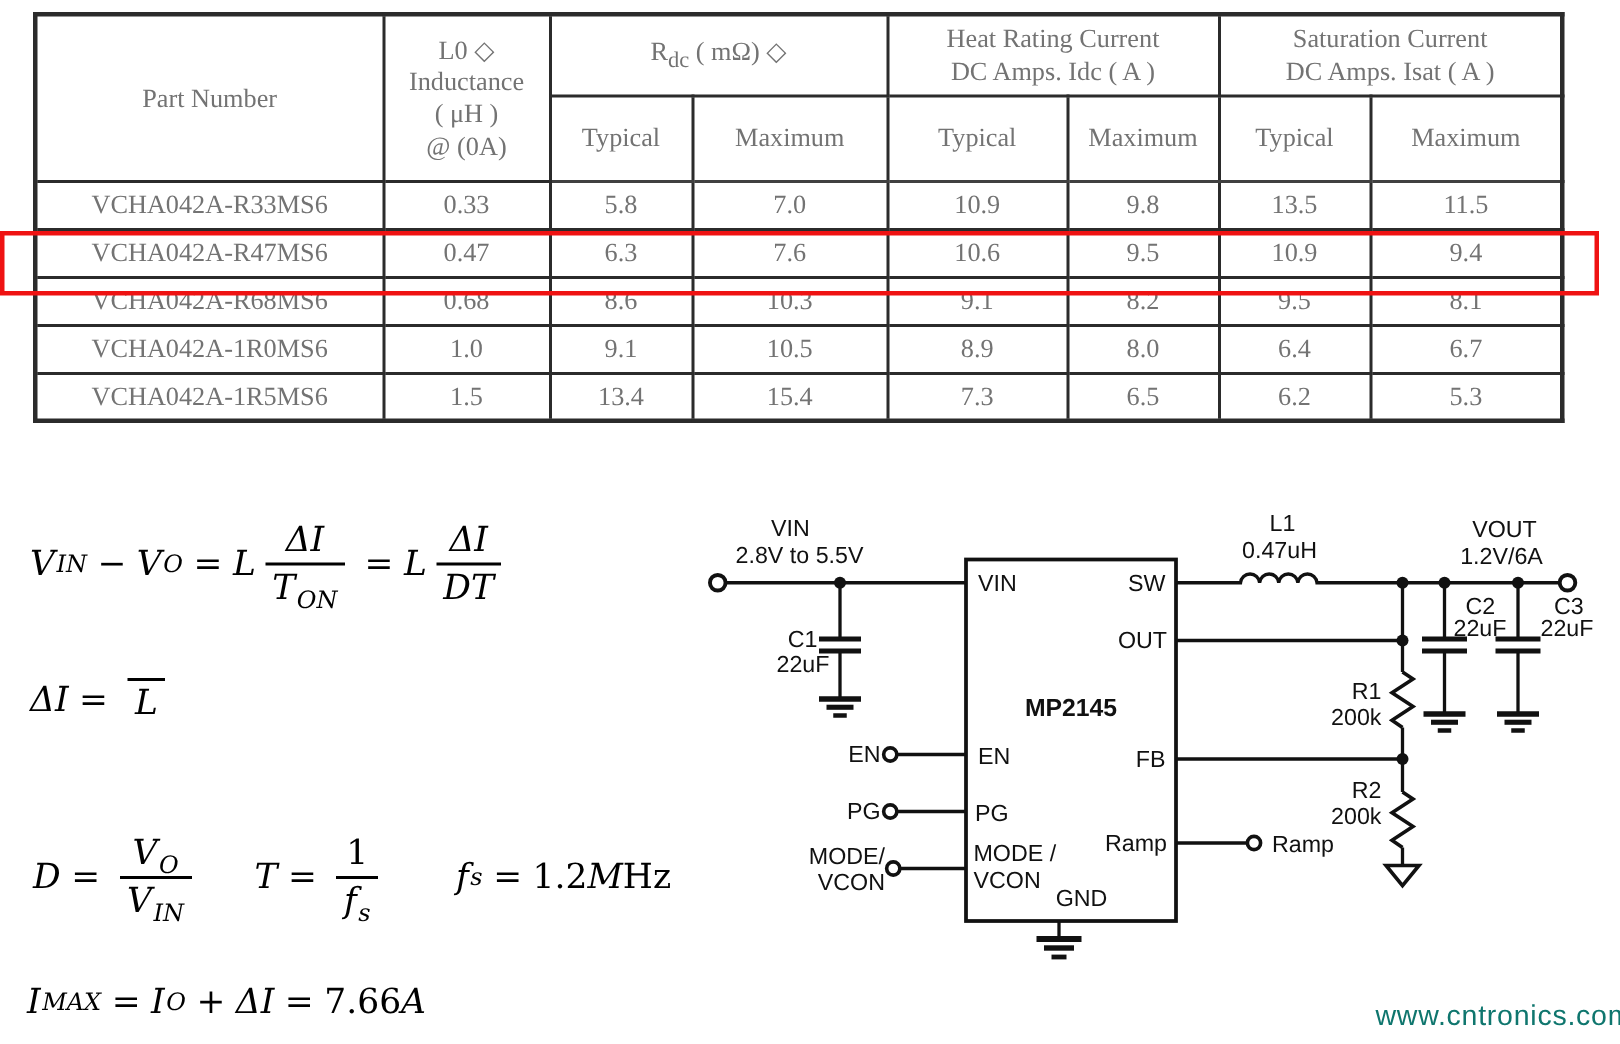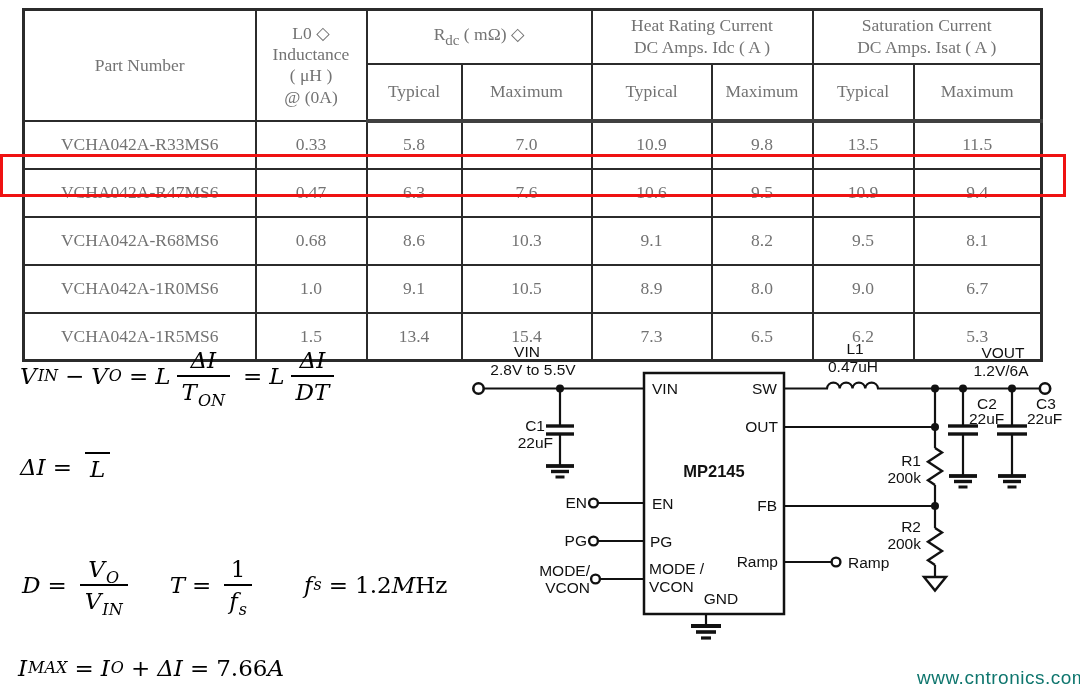--- a/index.html
+++ b/index.html
@@ -19,22 +19,22 @@
     border:3px solid #2b2b2b;
   }
   #spec-table td{
     border:2px solid #2b2b2b;
     text-align:center;vertical-align:middle;
     font-size:17.5px;line-height:1.22;color:#737373;
     padding:0 2px;
   }
   #spec-table tr.h1{height:54px;}
   #spec-table tr.h2{height:57px;}
-  #spec-table tr.h2 td{border-bottom:4px solid #404040;}
-  #spec-table tr.data{height:48px;}
+  #spec-table tr.h2 td{border-bottom:2px solid #404040;}
+  #spec-table tr.data{height:32px;}
   .hdr-sub{font-size:15px;}
 
   
   #highlight-box{
     position:absolute;left:0px;top:154px;width:1066px;height:43px;
     border:3px solid #ef1212;box-sizing:border-box;
     pointer-events:none;
   }
 
   
@@ -149,21 +149,21 @@
     <td>9.5</td>
     <td>8.1</td>
   </tr>
   <tr class="data">
     <td>VCHA042A-1R0MS6</td>
     <td>1.0</td>
     <td>9.1</td>
     <td>10.5</td>
     <td>8.9</td>
     <td>8.0</td>
-    <td>9.0</td>
+    <td>6.4</td>
     <td>6.7</td>
   </tr>
   <tr class="data">
     <td>VCHA042A-1R5MS6</td>
     <td>1.5</td>
     <td>13.4</td>
     <td>15.4</td>
     <td>7.3</td>
     <td>6.5</td>
     <td>6.2</td>

